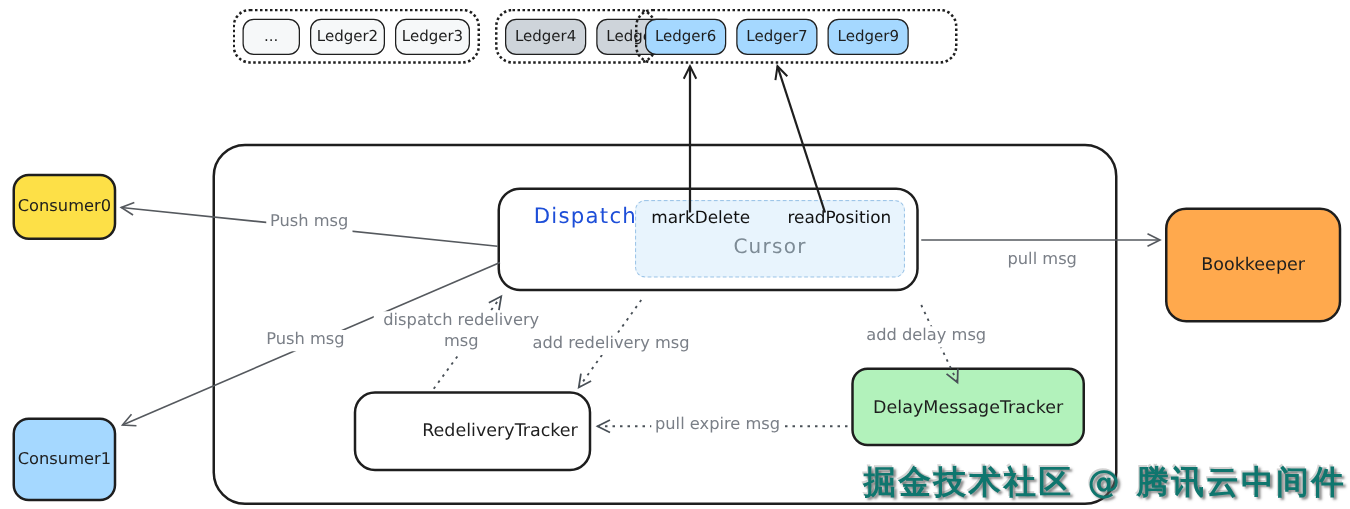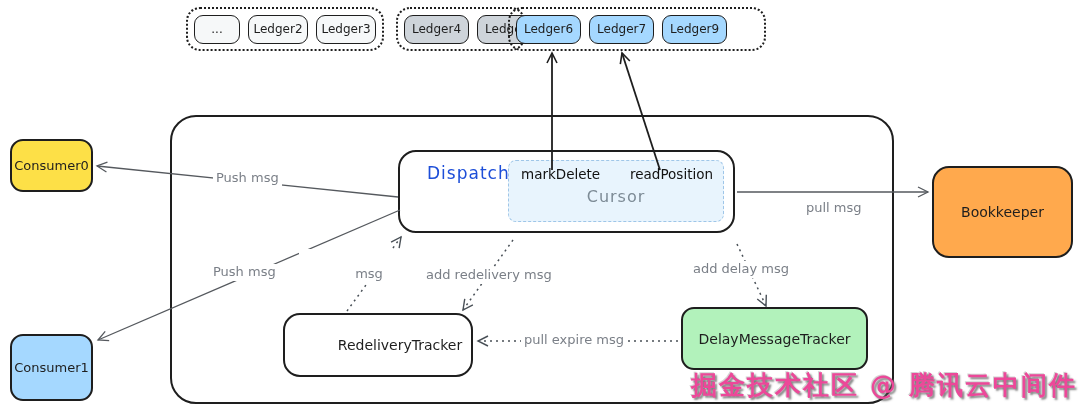--- a/index.html
+++ b/index.html
@@ -25,21 +25,21 @@
   .broker-box{position:absolute;left:170px;top:115px;width:720px;height:285px;
               border:2px solid #1e1e1e;border-radius:26px;background:transparent;}
 
   
   .node{position:absolute;border:2px solid #1e1e1e;display:flex;align-items:center;
         justify-content:center;font-size:13px;box-sizing:border-box;white-space:nowrap;}
   .consumer0{left:10px;top:139px;width:83px;height:53px;background:#fde047;border-radius:13px;}
   .consumer1{left:10px;top:334px;width:83px;height:67px;background:#a5d8ff;border-radius:13px;}
   .bookkeeper{left:932px;top:146px;width:141px;height:92px;background:#ffa94d;border-radius:17px;font-size:14px;margin-top:20px;}
   .redelivery{left:283px;top:313px;width:190px;height:64px;background:#fff;border-radius:17px;font-size:14px;padding-left:44px;}
-  .delaytracker{left:681px;top:307px;width:187px;height:63px;background:#b2f2bb;border-radius:13px;font-size:14px;}
+  .delaytracker{left:681px;top:294px;width:187px;height:63px;background:#b2f2bb;border-radius:13px;font-size:14px;}
 
   .dispatch{position:absolute;left:398px;top:150px;width:337px;height:83px;background:#fff;
             border:2px solid #1e1e1e;border-radius:18px;box-sizing:border-box;}
   .dispatch-label{position:absolute;left:27px;top:11px;font-size:17px;color:#1d4ed8;letter-spacing:1px;}
   .cursor-box{position:absolute;right:9px;top:8px;width:216px;height:62px;background:#e8f4fd;
               border:1.5px dashed #9fc6e8;border-radius:8px;box-sizing:border-box;}
   .cursor-fields{display:flex;justify-content:space-between;padding:5px 10px 0 12px;font-size:13.5px;color:#111;}
   .cursor-name{text-align:center;margin-top:5px;font-size:16px;color:#7d8b96;letter-spacing:1px;}
 
   
@@ -55,21 +55,21 @@
   .lbl-push-top{left:213px;top:170px;}
   .lbl-push-bottom{left:210px;top:264px;}
   .lbl-pull{left:803px;top:200px;}
   .lbl-dispatch-redelivery{left:299px;top:249px;width:134px;}
   .lbl-add-redelivery{left:423px;top:267px;}
   .lbl-add-delay{left:690px;top:261px;}
   .lbl-pull-expire{left:521px;top:332px;}
 
   
   .watermark{position:absolute;right:3px;bottom:4px;font-size:26px;font-weight:700;letter-spacing:2px;
-             color:#ec4899;text-shadow:2px 2px 2px rgba(70,70,70,.65),-1px -1px 0 rgba(130,130,130,.35);}
+             color:#0f766e;text-shadow:2px 2px 2px rgba(70,70,70,.65),-1px -1px 0 rgba(130,130,130,.35);}
 </style>
 </head>
 <body>
 
 <div class="stage">
 
   <div class="lgroup g0">
     <div class="lbox light">...</div>
     <div class="lbox light">Ledger2</div>
     <div class="lbox light">Ledger3</div>
@@ -124,21 +124,21 @@
     <line class="a-dot" x1="347" y1="311" x2="401" y2="237" marker-end="url(#ah-dot)"></line>
     <line class="a-dot" x1="513" y1="240" x2="463" y2="310" marker-end="url(#ah-dot)"></line>
     <line class="a-dot" x1="737" y1="244" x2="766" y2="306" marker-end="url(#ah-dot)"></line>
     <line class="a-dot" x1="678" y1="341" x2="478" y2="341" marker-end="url(#ah-dot)"></line>
   </svg>
 
   <div class="edge-label lbl-push-top">Push msg</div>
   <div class="edge-label lbl-push-bottom">Push msg</div>
   <div class="edge-label lbl-pull">pull msg</div>
   <div class="edge-label multi lbl-dispatch-redelivery">
-    <br>
+    <span>dispatch redelivery</span><br>
     <span>msg</span>
   </div>
   <div class="edge-label lbl-add-redelivery">add redelivery msg</div>
   <div class="edge-label lbl-add-delay">add delay msg</div>
   <div class="edge-label lbl-pull-expire">pull expire msg</div>
 
   <div class="watermark">掘金技术社区 @ 腾讯云中间件</div>
 
 </div>
 

